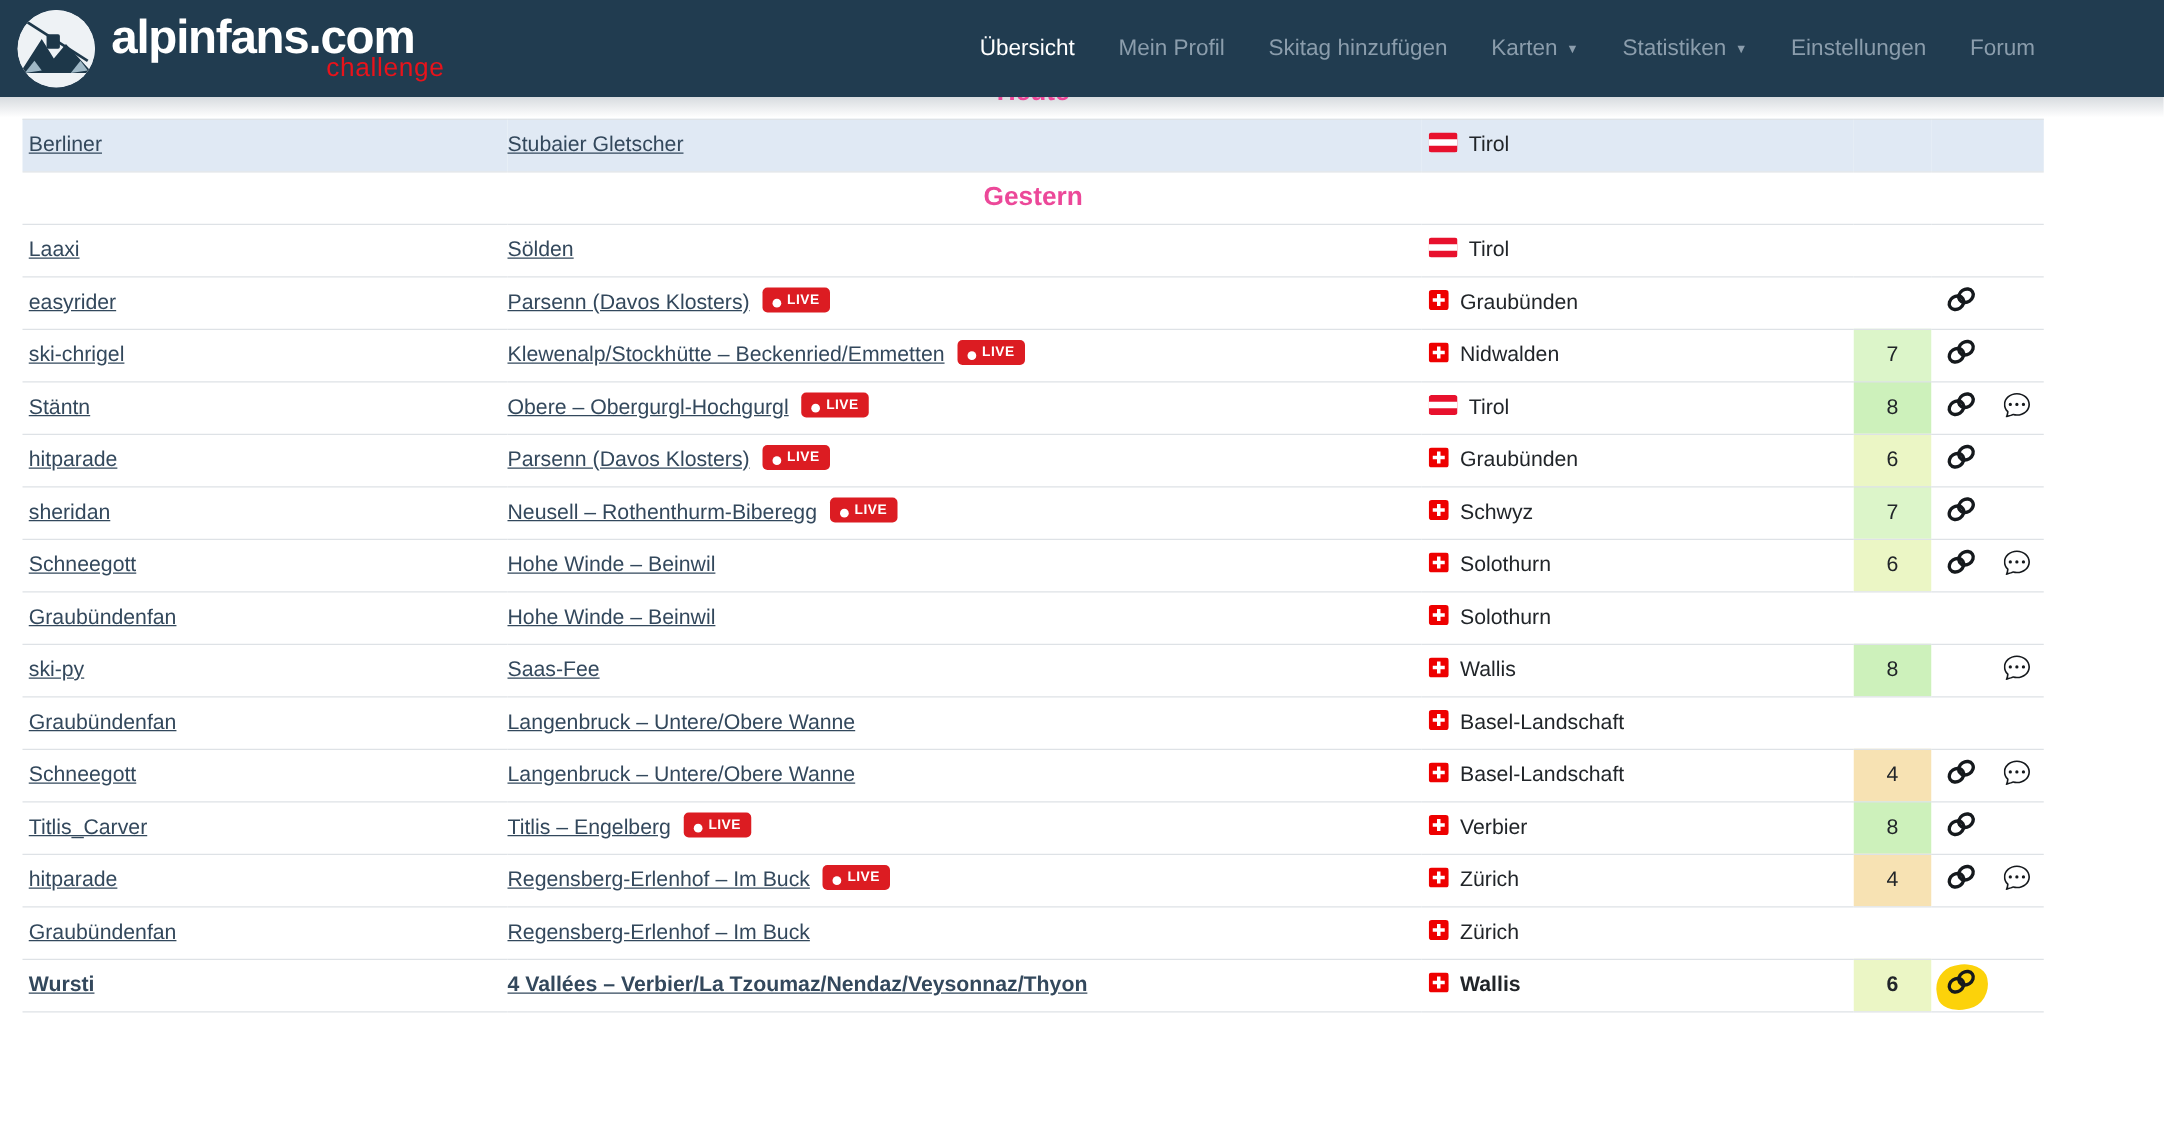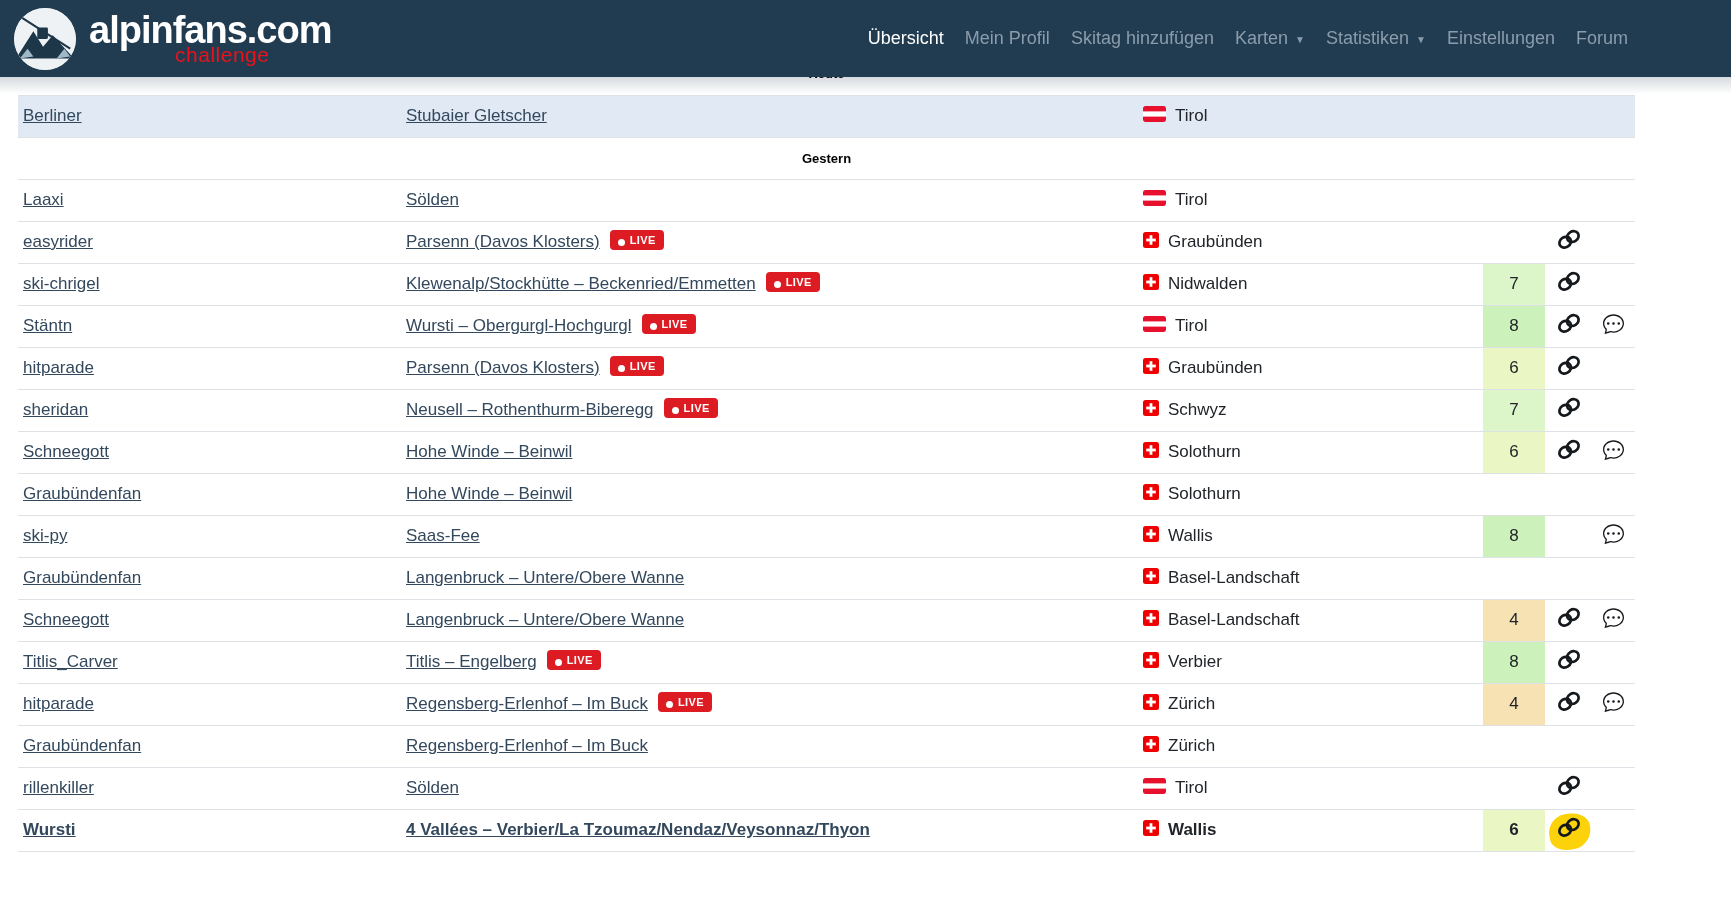--- a/index.html
+++ b/index.html
@@ -7,43 +7,43 @@
               background:#fff; font-family:"Liberation Sans", sans-serif; }
   body { position:relative; }
 
   
   .navbar { position:fixed; top:0; left:0; width:1731px; height:77px;
             background:var(--navbar-bg,#213c50); z-index:10;
             display:flex; align-items:center; padding:0 103px 0 14px; }
   .brand { display:flex; align-items:center; gap:13px; cursor:pointer; }
   .brand-logo { width:62px; height:62px; border-radius:50%; overflow:hidden;
                 background:#e9eef2; flex:0 0 auto; }
-  .brand-text { display:flex; flex-direction:column; align-items:center; }
+  .brand-text { display:flex; flex-direction:column; align-items:flex-end; }
   .brand-title { color:#fff; font-size:38px; font-weight:bold; letter-spacing:-1px;
                  line-height:40px; white-space:nowrap; }
   .brand-tagline { color:var(--tagline-red,#e8131b); font-size:21px; font-weight:normal;
                    margin-top:-7px; margin-right:-24px; letter-spacing:.5px; }
-  .nav-links { margin-left:auto; display:flex; align-items:flex-start; gap:21px; }
+  .nav-links { margin-left:auto; display:flex; align-items:flex-start; gap:35px; }
   .nav-item { color:var(--nav-link,#8b9dac); font-size:18px; text-decoration:none;
               white-space:nowrap; display:inline-flex; align-items:center; gap:7px; }
   .nav-item.active { color:var(--nav-link-active,#fff); }
   .caret { font-size:10px; line-height:1; transform:translateY(1px); }
 
   
   .nav-shadow { position:absolute; top:77px; left:0; width:1731px; height:17px;
                 background:linear-gradient(#d6dade, rgba(255,255,255,0)); z-index:1; }
 
   
   main { position:absolute; top:53px; left:18px; z-index:2; }
   table { border-collapse:collapse; table-layout:fixed; width:1617px;
           font-size:17px; color:#212529; }
   tr { height:42px; }
   tbody tr + tr td, tbody tr + tr th { border-top:1px solid var(--divider,#dee2e6); }
   tbody tr:last-child td { border-bottom:1px solid var(--divider,#dee2e6);font-weight:bold; }
-  th.section-title { text-align:center; font-weight:bold; font-size:13px; color:#000000;
+  th.section-title { text-align:center; font-weight:bold; font-size:21px; color:#ec4899;
                      padding:0; }
   td { padding:0; vertical-align:middle; }
   td.c-user { padding-left:5px; }
   td.c-region { padding-left:6px; }
   a.cell-link { color:var(--link-text,#33485c); text-decoration:underline; }
   tr.row-today td { background:var(--row-highlight,#e0e9f4);margin-top:37px; }
 
   .live-badge { display:inline-flex; align-items:flex-end; gap:5px;
                 background:var(--live-bg,#dc1c22); color:#fff; border-radius:4px;
                 font-size:11px; font-weight:bold; letter-spacing:.4px;
@@ -203,21 +203,21 @@
                 <g fill="none" stroke="#15191d" stroke-width="2.7">
                   <ellipse cx="8.2" cy="13.2" rx="6.1" ry="5.1" transform="rotate(-33 8.2 13.2)"></ellipse>
                   <ellipse cx="15.8" cy="7.6" rx="6.1" ry="5.1" transform="rotate(-33 15.8 7.6)"></ellipse>
                 </g>
               </svg>
             </a></td>
           <td class="c-icon"></td>
         </tr>
         <tr>
           <td class="c-user"><a href="#" class="cell-link">Stäntn</a></td>
-          <td class="c-resort"><a href="#" class="cell-link">Wursti – Obergurgl-Hochgurgl</a><span class="live-badge">
+          <td class="c-resort"><a href="#" class="cell-link">Obere – Obergurgl-Hochgurgl</a><span class="live-badge">
               <span class="live-dot"></span>
               <span>LIVE</span>
             </span></td>
           <td class="c-region"><span class="region-wrap">
               <svg class="flag" width="23" height="16" viewBox="0 0 23 16" style="border-radius:2px">
                 <rect width="23" height="16" rx="2" fill="#e8112d"></rect>
                 <rect y="5.4" width="23" height="5.2" fill="#fff"></rect>
               </svg>
               <span>Tirol</span>
             </span></td>
@@ -455,41 +455,20 @@
                 <rect x="6.6" y="3.2" width="2.8" height="9.6" fill="#fff"></rect>
                 <rect x="3.2" y="6.6" width="9.6" height="2.8" fill="#fff"></rect>
               </svg>
               <span>Zürich</span>
             </span></td>
           <td class="c-rating"></td>
           <td class="c-icon"></td>
           <td class="c-icon"></td>
         </tr>
         <tr>
-          <td class="c-user"><a href="#" class="cell-link">rillenkiller</a></td>
-          <td class="c-resort"><a href="#" class="cell-link">Sölden</a></td>
-          <td class="c-region"><span class="region-wrap">
-              <svg class="flag" width="23" height="16" viewBox="0 0 23 16" style="border-radius:2px">
-                <rect width="23" height="16" rx="2" fill="#e8112d"></rect>
-                <rect y="5.4" width="23" height="5.2" fill="#fff"></rect>
-              </svg>
-              <span>Tirol</span>
-            </span></td>
-          <td class="c-rating"></td>
-          <td class="c-icon"><a href="#" class="icon-btn">
-              <svg width="24" height="21" viewBox="0 0 24 21">
-                <g fill="none" stroke="#15191d" stroke-width="2.7">
-                  <ellipse cx="8.2" cy="13.2" rx="6.1" ry="5.1" transform="rotate(-33 8.2 13.2)"></ellipse>
-                  <ellipse cx="15.8" cy="7.6" rx="6.1" ry="5.1" transform="rotate(-33 15.8 7.6)"></ellipse>
-                </g>
-              </svg>
-            </a></td>
-          <td class="c-icon"></td>
-        </tr>
-        <tr>
           <td class="c-user"><a href="#" class="cell-link">Wursti</a></td>
           <td class="c-resort"><a href="#" class="cell-link">4 Vallées – Verbier/La Tzoumaz/Nendaz/Veysonnaz/Thyon</a></td>
           <td class="c-region"><span class="region-wrap">
               <svg class="flag" width="16" height="16" viewBox="0 0 16 16">
                 <rect width="16" height="16" rx="2.5" fill="#e00"></rect>
                 <rect x="6.6" y="3.2" width="2.8" height="9.6" fill="#fff"></rect>
                 <rect x="3.2" y="6.6" width="9.6" height="2.8" fill="#fff"></rect>
               </svg>
               <span>Wallis</span>
             </span></td>

